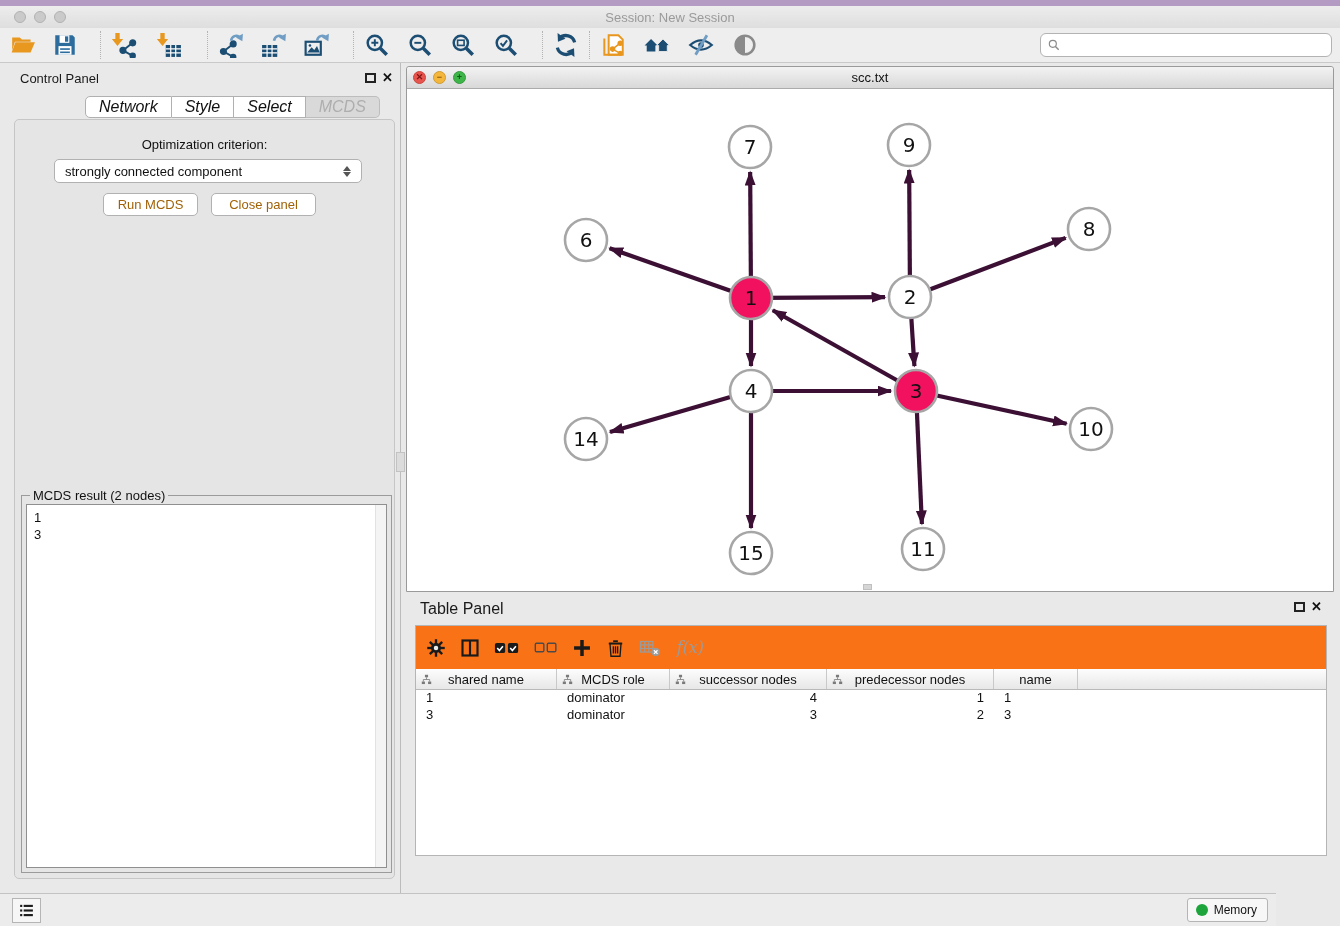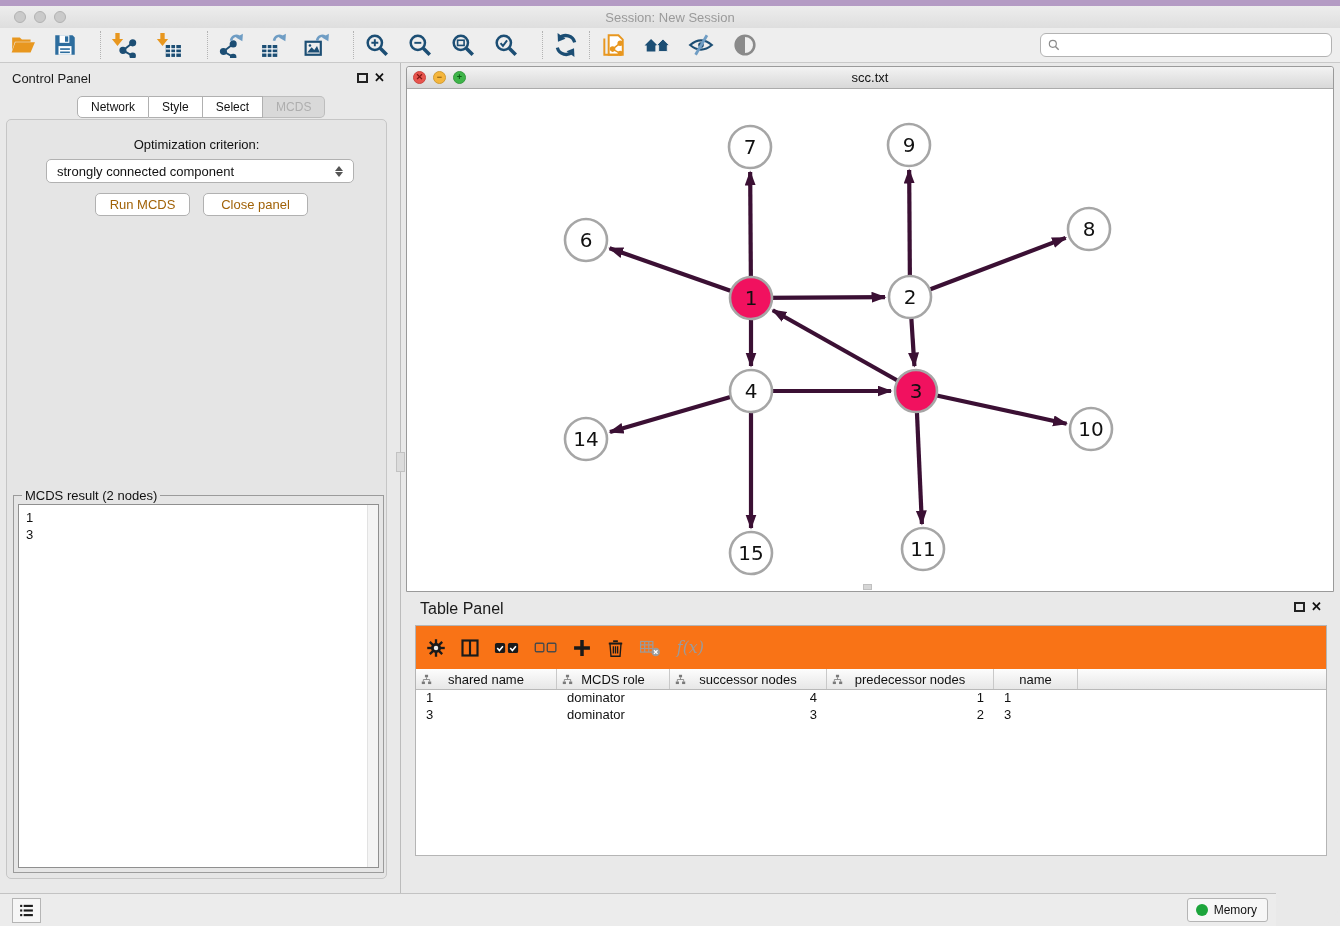--- a/index.html
+++ b/index.html
@@ -23,30 +23,30 @@
   .tb-sep { width:1px; height:28px; border-left:1px dotted #b3b3b3; margin:0 8px; }
   .g1 { margin-left:8px; } .g1 .tb-btn{ margin-right:12px; }
   .g2 .tb-btn{ margin-right:15px; } .g3 .tb-btn{ margin-right:13px; }
   .g4 .tb-btn{ margin-right:13px; } .g6 .tb-btn{ margin-right:14px; }
   .searchbox { position:absolute; left:1040px; top:5px; width:292px; height:24px; background:#fff;
                border:1px solid #b3b3b3; border-radius:6px; display:flex; align-items:center; padding:0 6px; }
   .searchbox svg { width:14px; height:14px; margin-right:4px; }
   .searchbox input { border:none; outline:none; flex:1; font-size:13px; font-family:inherit; background:transparent; }
 
   
-  .control-panel { position:absolute; left:0; top:63px; width:394px; height:830px; }
+  .control-panel { position:absolute; left:8px; top:63px; width:394px; height:830px; }
   .panel-titlebar { position:absolute; left:0; top:6px; width:100%; height:20px; }
   .panel-title { position:absolute; left:12px; top:2px; font-size:13px; color:#1a1a1a; }
   .float-icon { position:absolute; width:11px; height:10px; border:2px solid #222; top:4px; }
   .close-icon { position:absolute; top:2px; font-size:13px; font-weight:bold; color:#111; line-height:14px; }
   .cp-float { right:26px; } .cp-close { right:9px; }
 
   .seg-tabs { display:flex; }
   .seg-tab { height:22px; padding:0 13px; background:#fff; border:1px solid #b0b0b0; border-left:none;
-             font-size:12px; display:flex; align-items:center; justify-content:center; color:#111; cursor:default; }
+             font-size:16px; display:flex; align-items:center; justify-content:center; color:#111; cursor:default;font-style:italic; }
   .seg-tab:first-child { border-left:1px solid #b0b0b0; border-radius:5px 0 0 5px; }
   .seg-tab:last-child { border-radius:0 5px 5px 0; }
   .seg-tab.active { background:#d9d9d9; color:#aeaeae; border-color:#bdbdbd; }
   .cp-tabs { position:absolute; left:77px; top:33px; }
 
   .cp-content { position:absolute; left:6px; top:56px; width:381px; height:760px;
                 background:#e5e5e5; border:1px solid #c6c6c6; border-radius:5px; }
   .opt-label { position:absolute; left:0; right:0; top:17px; text-align:center; font-size:13px; color:#111; }
   .criterion-select { position:absolute; left:39px; top:39px; width:308px; height:24px; background:#fff;
                       border:1px solid #b1b1b1; border-radius:5px; display:flex; align-items:center;

